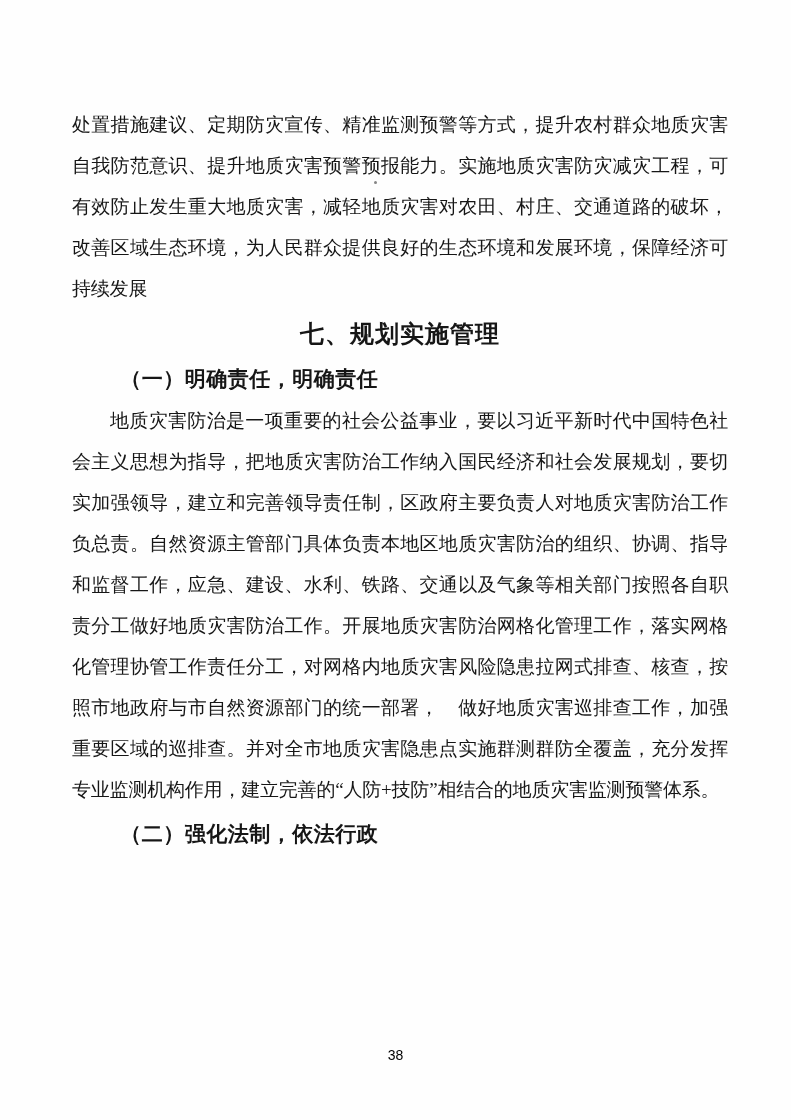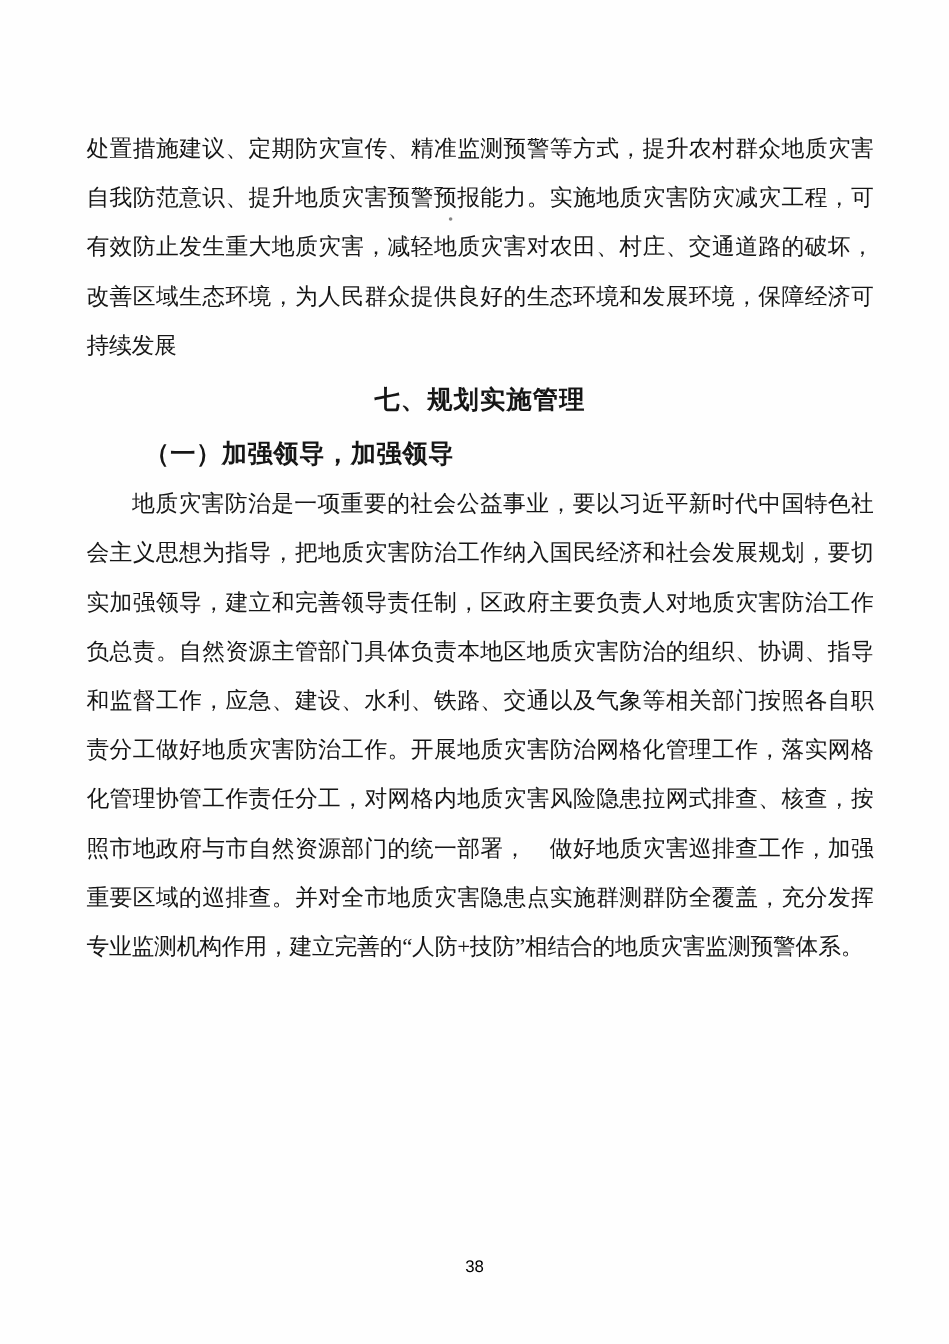--- a/index.html
+++ b/index.html
@@ -28,21 +28,21 @@
     text-justify: inter-character;
     word-break: break-all;
   }
   .para.indent {
     text-indent: 2em;
   }
   .chapter-title {
     margin: 2px 0 0 0;
     font-family: "Liberation Sans", "DejaVu Sans", sans-serif;
     font-weight: 700;
-    font-size: 21px;
+    font-size: 24px;
     line-height: 46px;
     text-align: center;
     letter-spacing: 1px;
   }
   .section-heading {
     margin: 0;
     font-family: "Liberation Sans", "DejaVu Sans", sans-serif;
     font-weight: 700;
     font-size: 21px;
     line-height: 43px;
@@ -79,23 +79,24 @@
 </style>
 </head>
 <body>
 
 <div class="page">
 
   <p class="para">处置措施建议、定期防灾宣传、精准监测预警等方式，提升农村群众地质灾害自我防范意识、提升地质灾害预警预报能力。实施地质灾害防灾减灾工程，可有效防止发生重大地质灾害，减轻地质灾害对农田、村庄、交通道路的破坏，改善区域生态环境，为人民群众提供良好的生态环境和发展环境，保障经济可持续发展</p>
 
   <h1 class="chapter-title">七、规划实施管理</h1>
 
-  <h2 class="section-heading">（一）加强领导，加强领导</h2>
+  <h2 class="section-heading">（一）明确责任，明确责任</h2>
 
   <p class="para indent section-body">地质灾害防治是一项重要的社会公益事业，要以习近平新时代中国特色社会主义思想为指导，把地质灾害防治工作纳入国民经济和社会发展规划，要切实加强领导，建立和完善领导责任制，区政府主要负责人对地质灾害防治工作负总责。自然资源主管部门具体负责本地区地质灾害防治的组织、协调、指导和监督工作，应急、建设、水利、铁路、交通以及气象等相关部门按照各自职责分工做好地质灾害防治工作。开展地质灾害防治网格化管理工作，落实网格化管理协管工作责任分工，对网格内地质灾害风险隐患拉网式排查、核查，按照市地政府与市自然资源部门的统一部署，　做好地质灾害巡排查工作，加强重要区域的巡排查。并对全市地质灾害隐患点实施群测群防全覆盖，充分发挥专业监测机构作用，建立完善的“人防+技防”相结合的地质灾害监测预警体系。</p>
 
+  <h2 class="section-heading second">（二）强化法制，依法行政</h2>
 
 
   <div class="page-number">38</div>
 
   <span class="scan-speck"></span>
 
 </div>
 
 </body></html>

